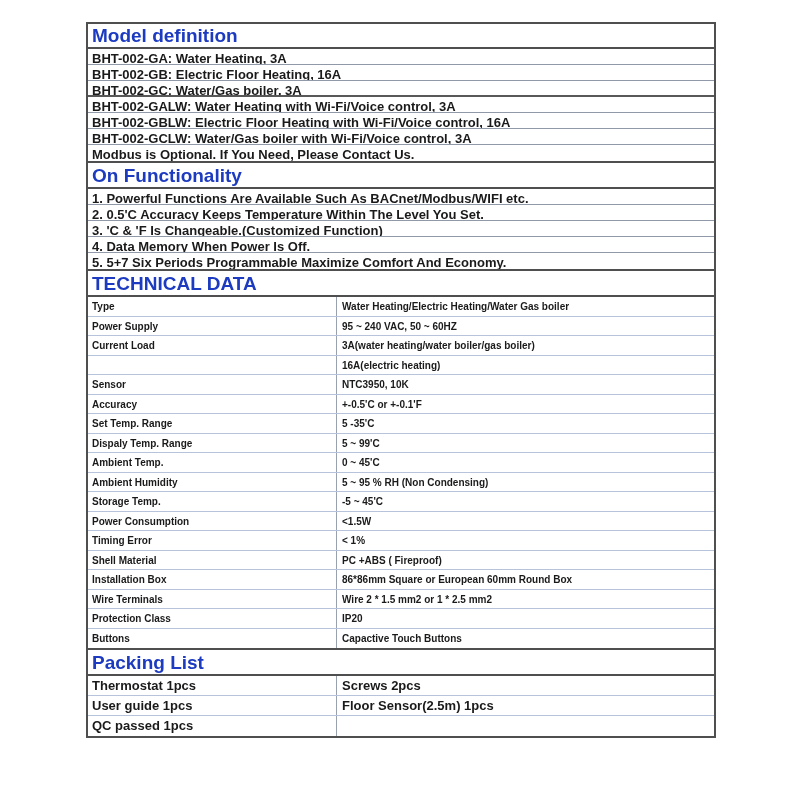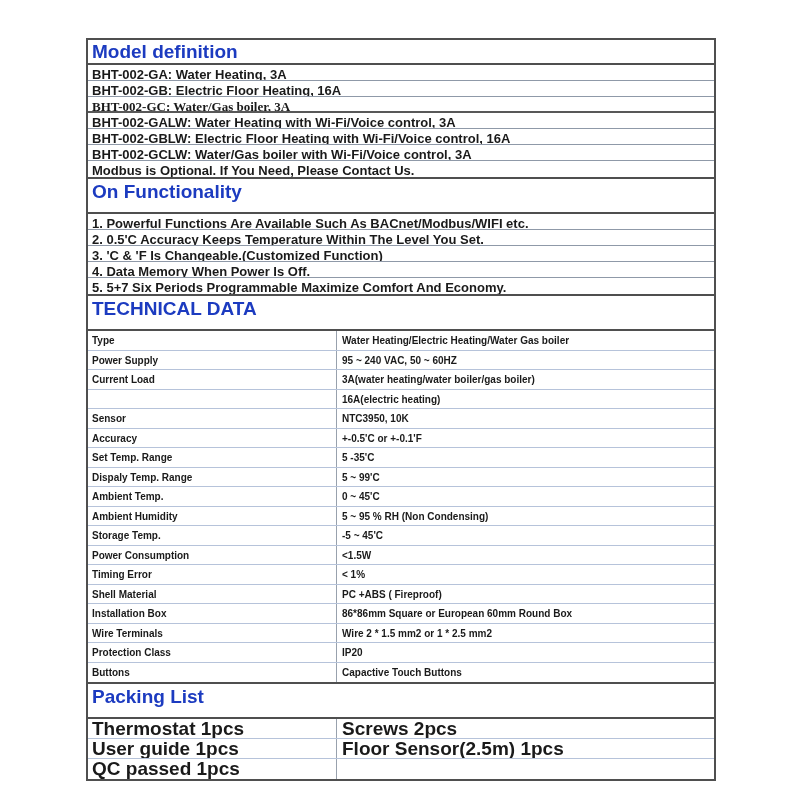--- a/index.html
+++ b/index.html
@@ -14,28 +14,28 @@
   }
   * { box-sizing: border-box; margin: 0; padding: 0; }
   html, body {
     width: 800px; height: 800px;
     background: var(--page_bg);
     font-family: "Liberation Sans", sans-serif;
     overflow: hidden;
   }
   .sheet {
     position: absolute;
-    left: 86px; top: 38px;
+    left: 86px; top: 22px;
     width: 630px;
     background: #fff;
     border: 2px solid var(--section_border_dark);
     color: var(--text_dark);
   }
   .sec-header {
-    height: 37px;
+    height: 28px;
     line-height: 25px;
     border-top: 2px solid var(--section_border_dark);
     border-bottom: 2px solid var(--section_border_dark);
     padding-left: 4px;
     font-size: 19px;
     font-weight: 700;
     color: var(--header_blue);
     white-space: nowrap;
     overflow: hidden;
   }
@@ -47,38 +47,38 @@
   .row {
     height: 16px;
     line-height: 19.2px;
     padding-left: 4px;
     font-size: 13px;
     font-weight: 700;
     border-bottom: 1px solid var(--row_border_gray);
     white-space: nowrap;
     overflow: hidden;
   }
-  .row.sep-dark { border-bottom: 2px solid #585858; font-family: Liberation Serif, serif; }
+  .row.sep-dark { border-bottom: 2px solid #585858; }
   .row.last { border-bottom: none; }
   .trow {
     display: flex;
     height: 19.5px;
     line-height: 19px;
     font-size: 10px;
     font-weight: 700;
     border-bottom: 1px solid var(--row_border_light);
     white-space: nowrap;
     overflow: hidden;
   }
   .trow.last { border-bottom: none; }
   .prow {
     display: flex;
     height: 20px;
     line-height: 19.5px;
-    font-size: 19px;
+    font-size: 13px;
     font-weight: 700;
     border-bottom: 1px solid var(--row_border_light);
     white-space: nowrap;
     overflow: hidden;
   }
   .prow.last { border-bottom: none; }
   .cell-label {
     width: 249px;
     flex: 0 0 249px;
     padding-left: 4px;

